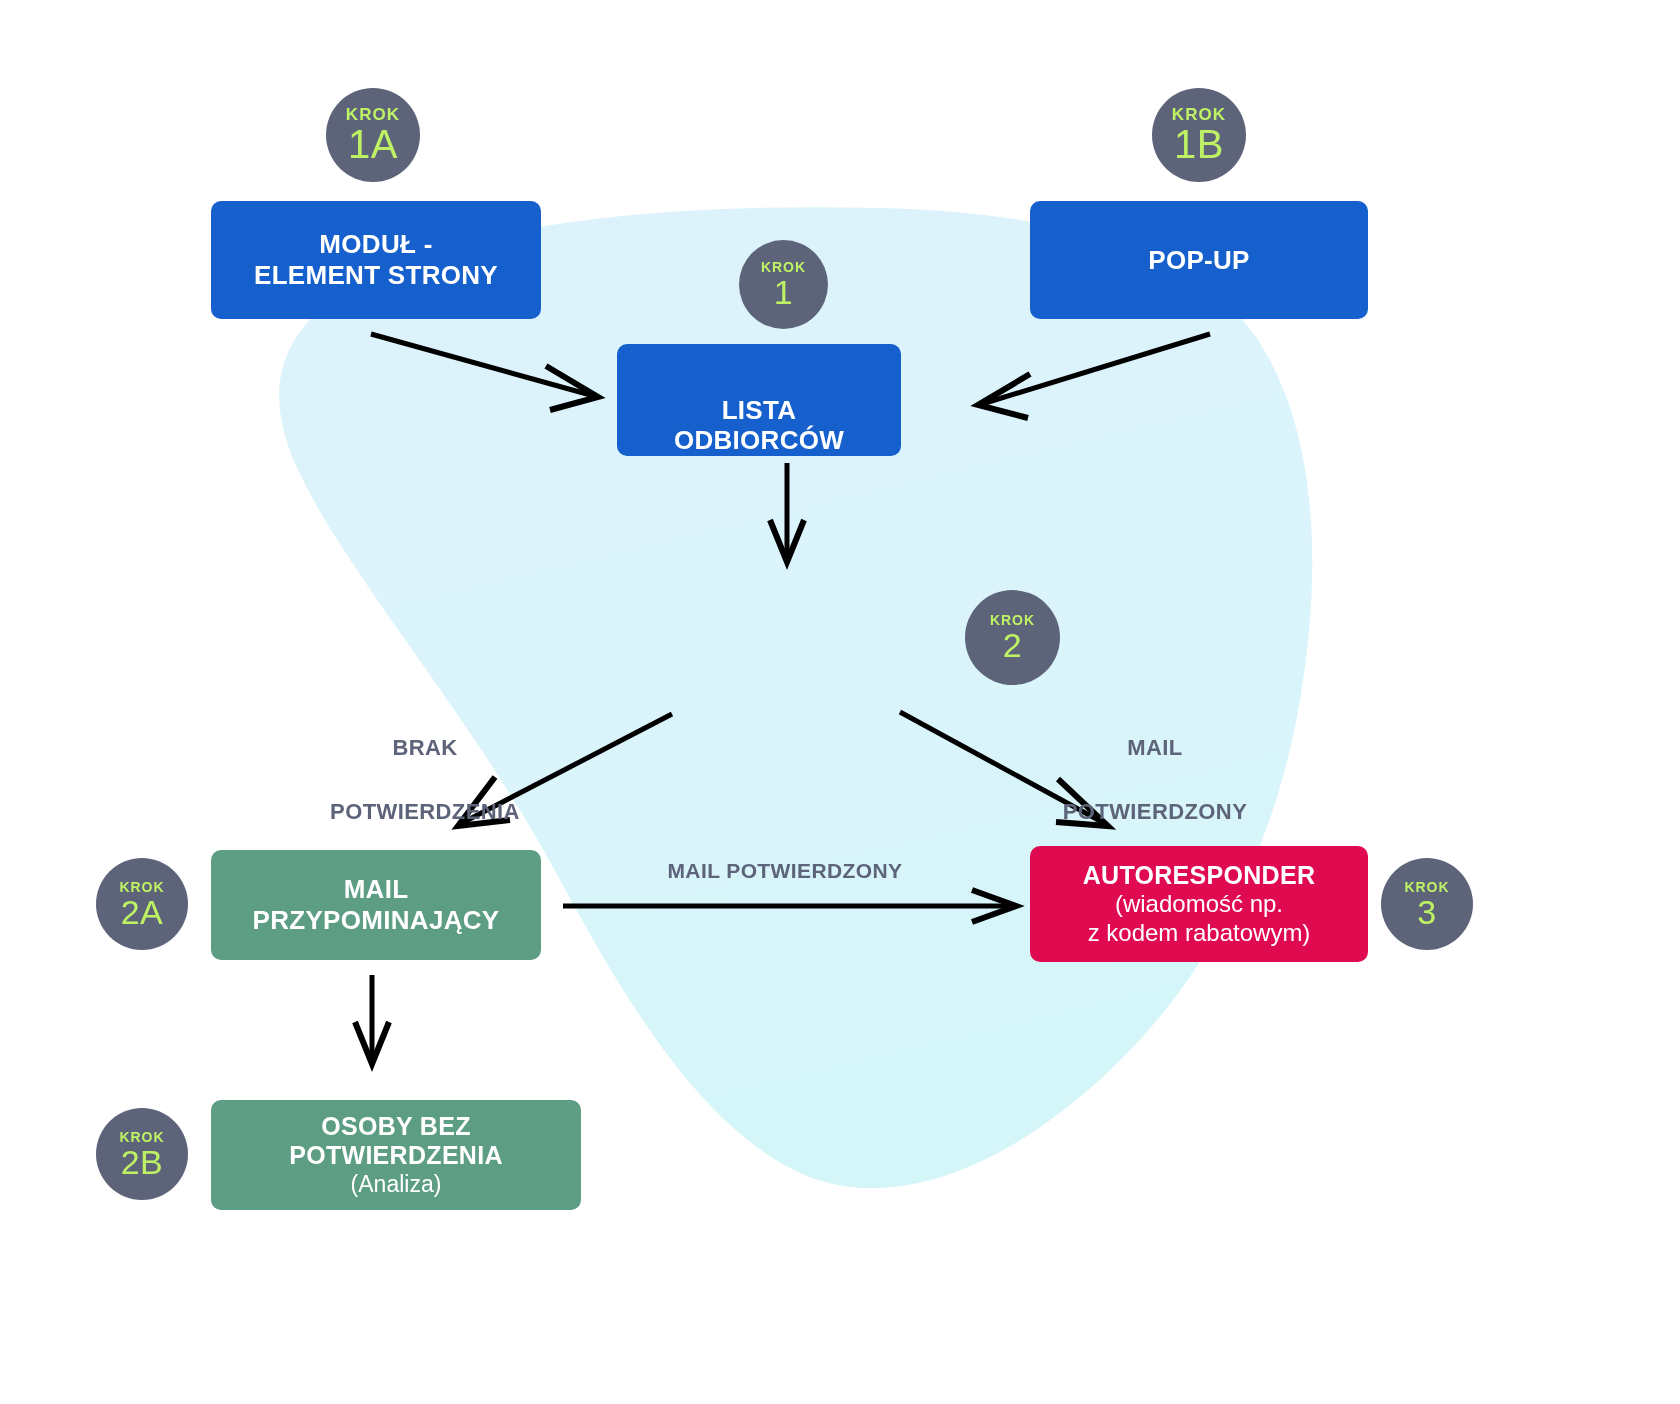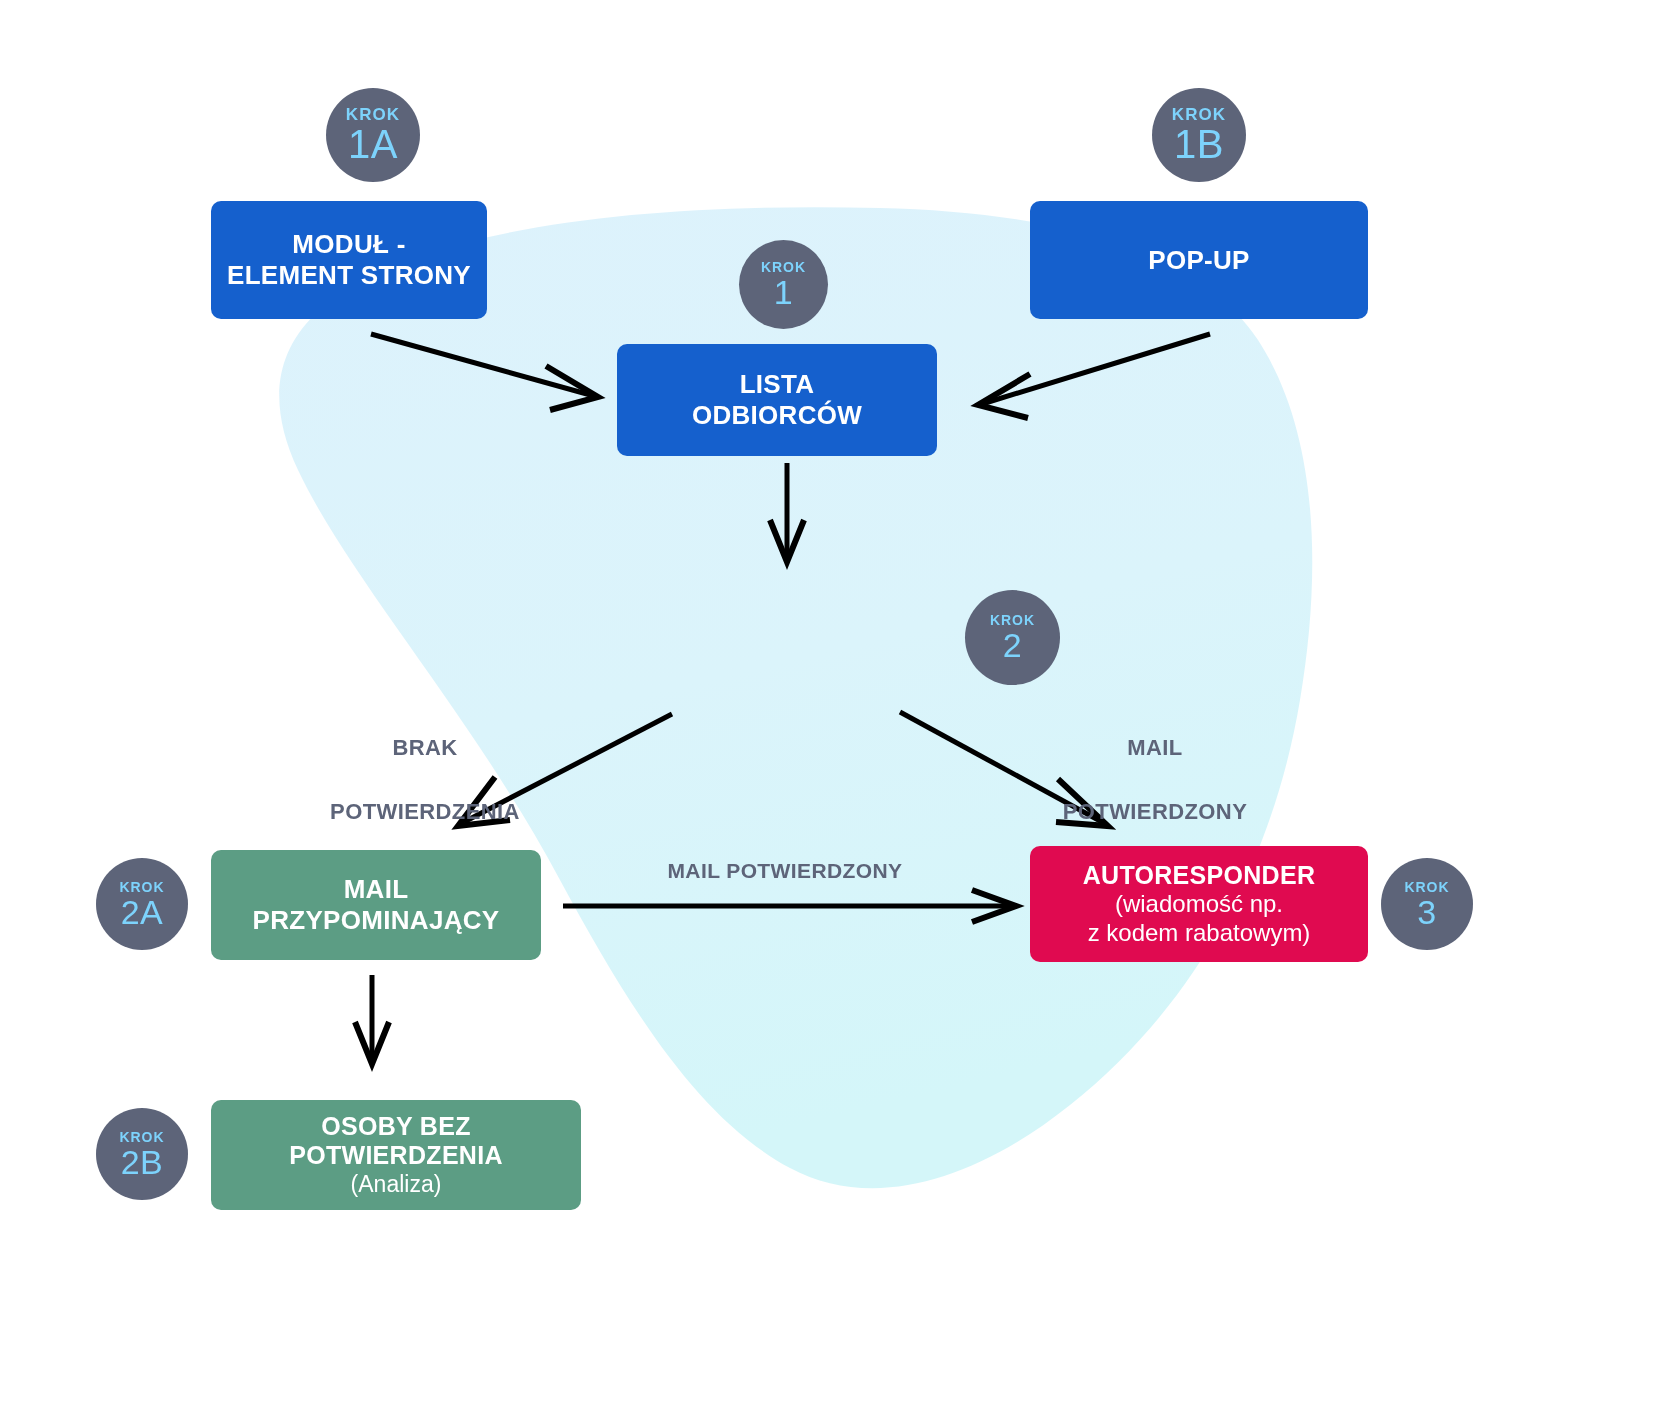--- a/index.html
+++ b/index.html
@@ -41,37 +41,37 @@
     line-height:1.18;
   }
   .node .ln{display:block;}
   .node.blue{background:#1560cd;}
   .node.green{background:#5c9d84;}
   .node.red{background:#e00a50;}
   .node .strong{font-weight:bold;letter-spacing:.3px;}
   .node .sub{font-weight:normal;}
 
   
-  #n-modul   {left:211px; top:201px;  width:276px; height:118px; font-size:26px;}
+  #n-modul   {left:211px; top:201px;  width:330px; height:118px; font-size:26px;}
   #n-popup   {left:1030px;top:201px;  width:338px; height:118px; font-size:26px;}
-  #n-lista   {left:617px; top:344px;  width:320px; height:112px; font-size:26px;}
+  #n-lista   {left:617px; top:344px;  width:284px; height:112px; font-size:26px;justify-content:flex-end;}
   #n-wiad    {left:620px; top:586px;  width:336px; height:106px; font-size:26px;}
   #n-mailprz {left:211px; top:850px;  width:330px; height:110px; font-size:26px;}
   #n-auto    {left:1030px;top:846px;  width:338px; height:116px; font-size:25px;text-align:center;}
   #n-osoby   {left:211px; top:1100px; width:370px; height:110px; font-size:25px;}
 
   #n-auto .sub{font-size:24px;font-weight:normal;}
   #n-osoby .sub{font-size:23px;font-weight:normal;}
 
   
   .badge{
     position:absolute;
     border-radius:50%;
     background:#5d6479;
-    color:#7dd3fc;
+    color:#bef264;
     display:flex;
     flex-direction:column;
     align-items:center;
     justify-content:center;
     box-sizing:border-box;
     text-align:right;
   }
   .badge .krok{
     font-size:17px;
     font-weight:bold;

